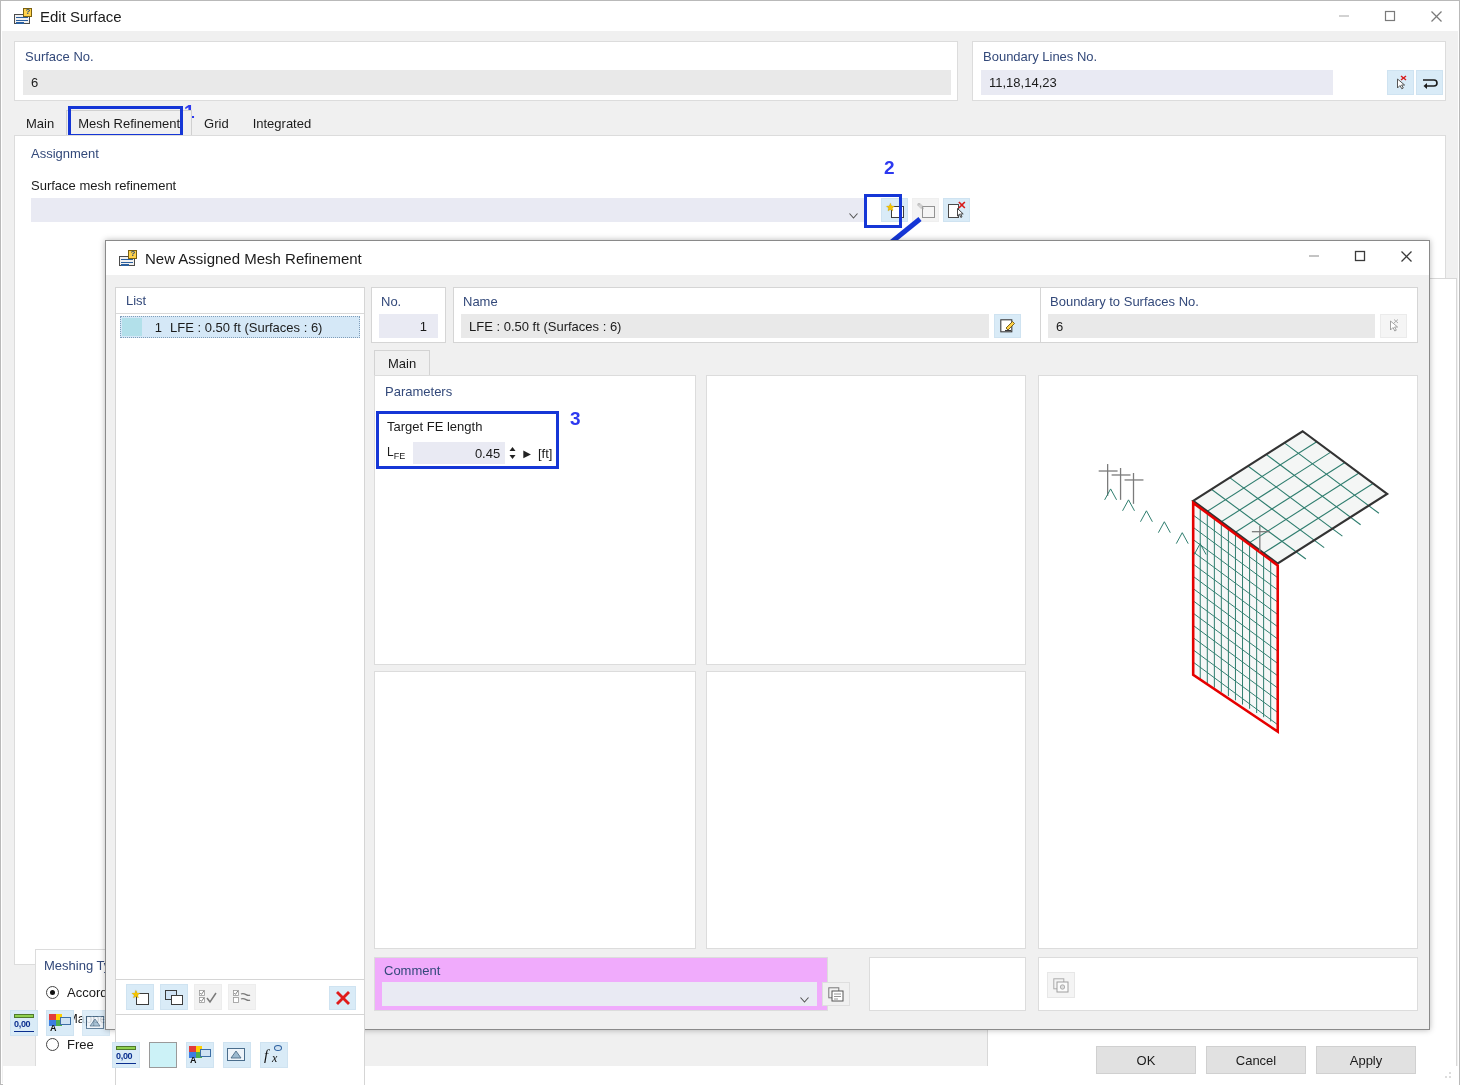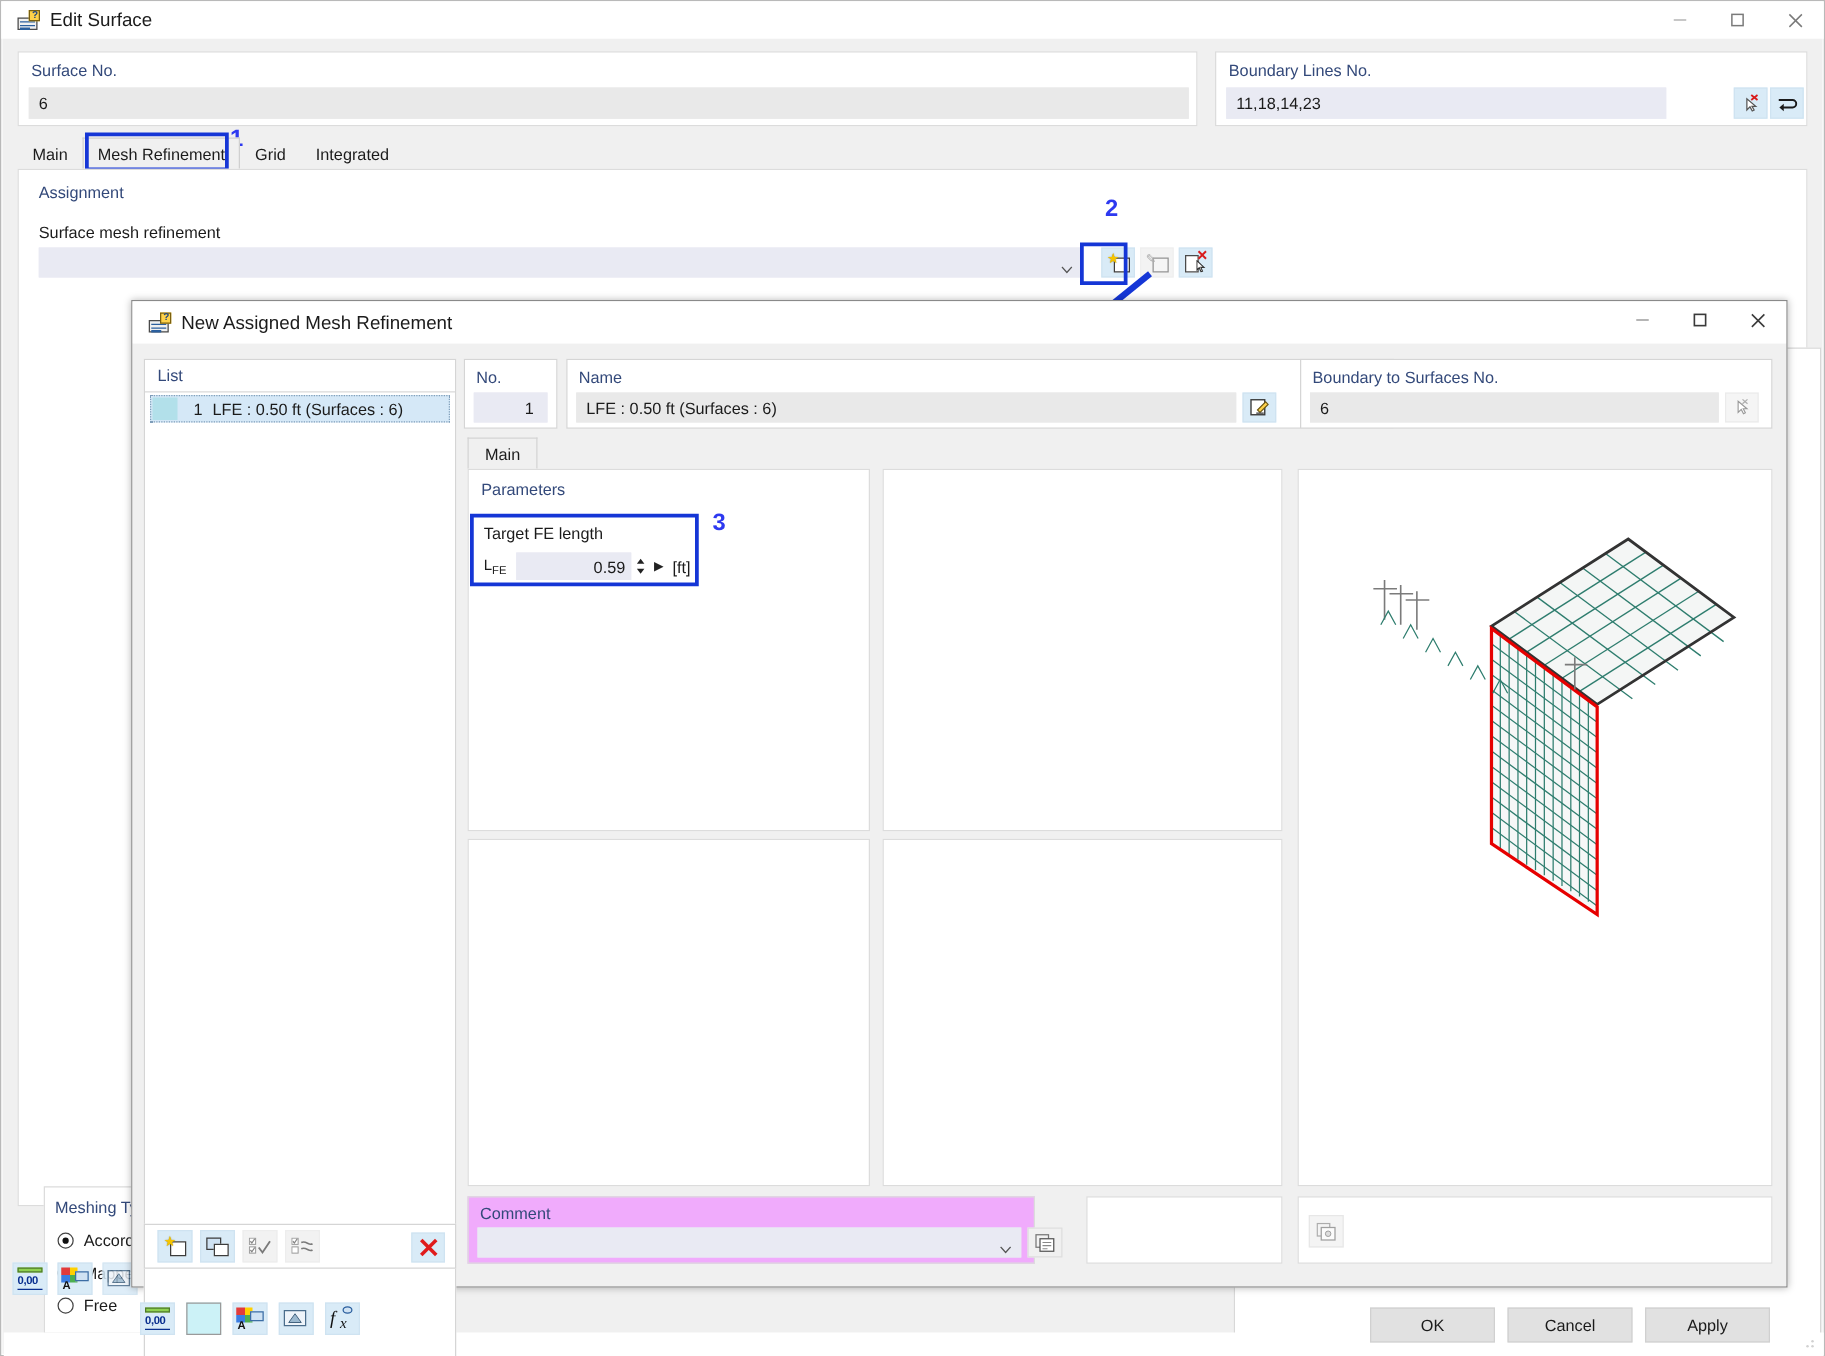--- a/index.html
+++ b/index.html
@@ -545,21 +545,21 @@
     <div id="dlg-tabs">
       <div class="dtab active">Main</div>
     </div>
 
     <div id="params-panel">
       <div id="params-label" class="fieldlabel">Parameters</div>
       <div id="fe-group">
         <div id="fe-title">Target FE length</div>
         <div id="fe-row">
           <span id="fe-symbol">L<sub>FE</sub></span>
-          <span id="fe-input">0.59</span>
+          <span id="fe-input">0.45</span>
           <span id="fe-spin">
             <svg width="9" height="16" viewBox="0 0 9 16">
               <path d="M4.5 2 L7.5 6 L1.5 6 Z" fill="#222"></path>
               <path d="M4.5 14 L7.5 10 L1.5 10 Z" fill="#222"></path>
             </svg>
           </span>
           <span id="fe-arrow">▶</span>
           <span id="fe-unit">[ft]</span>
         </div>
       </div>

